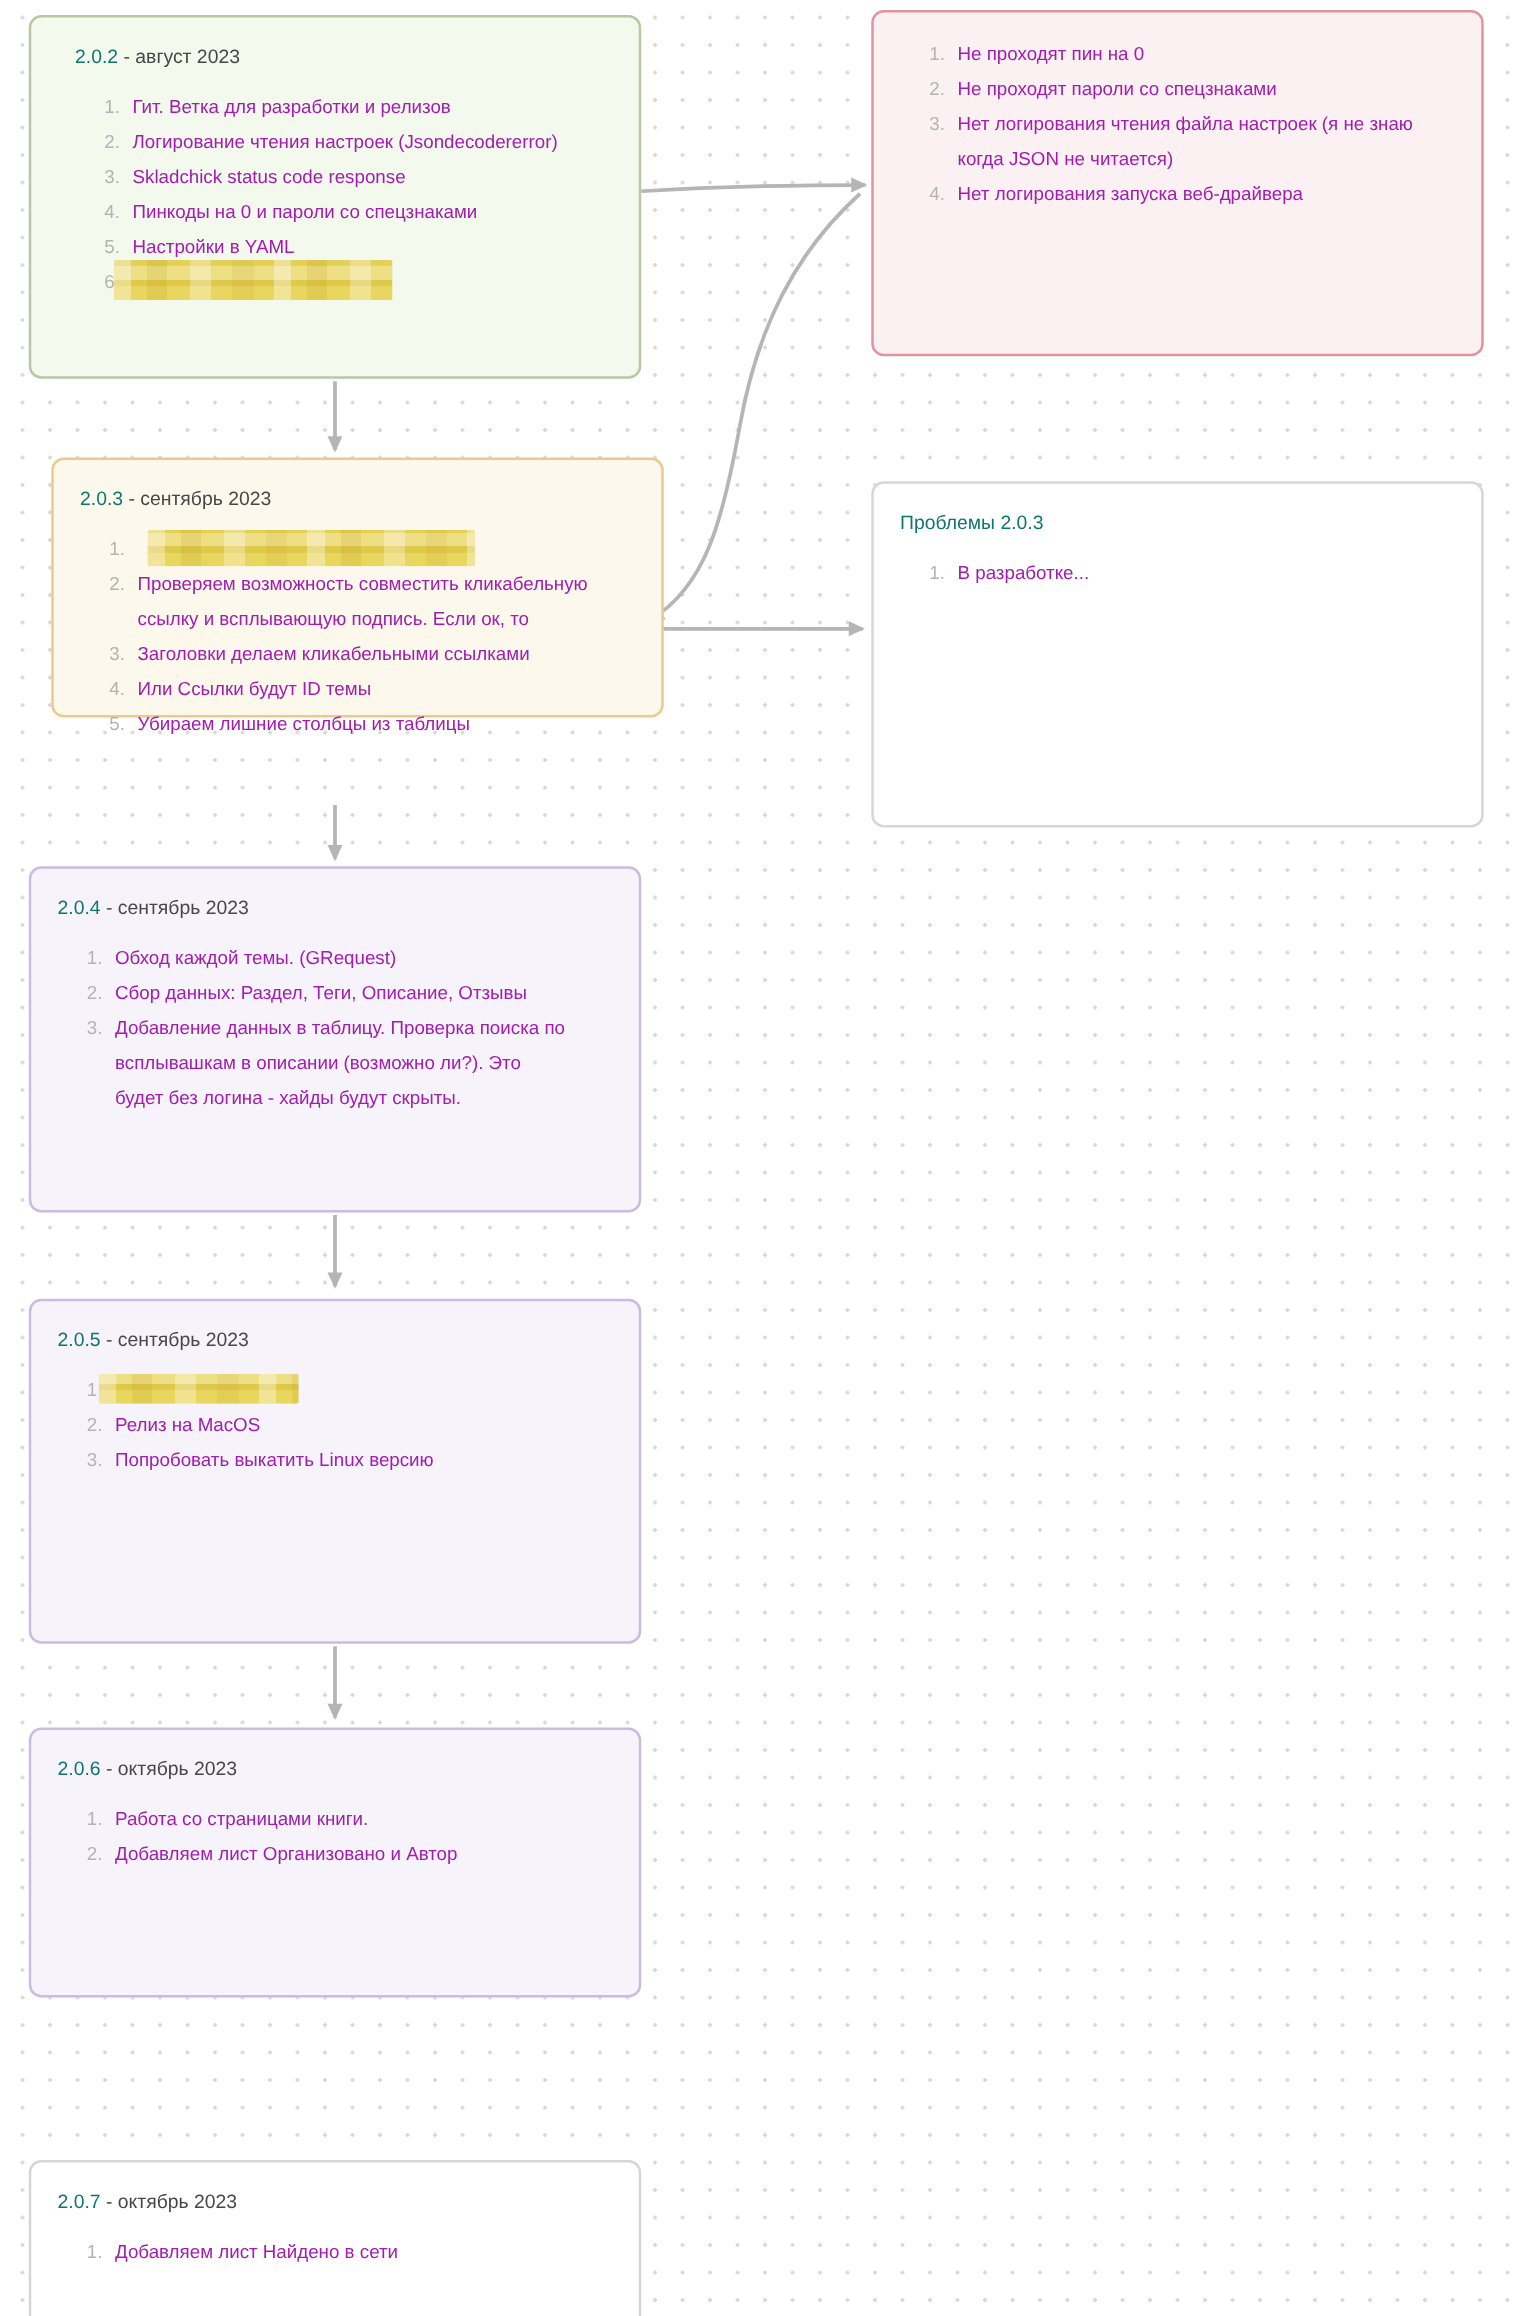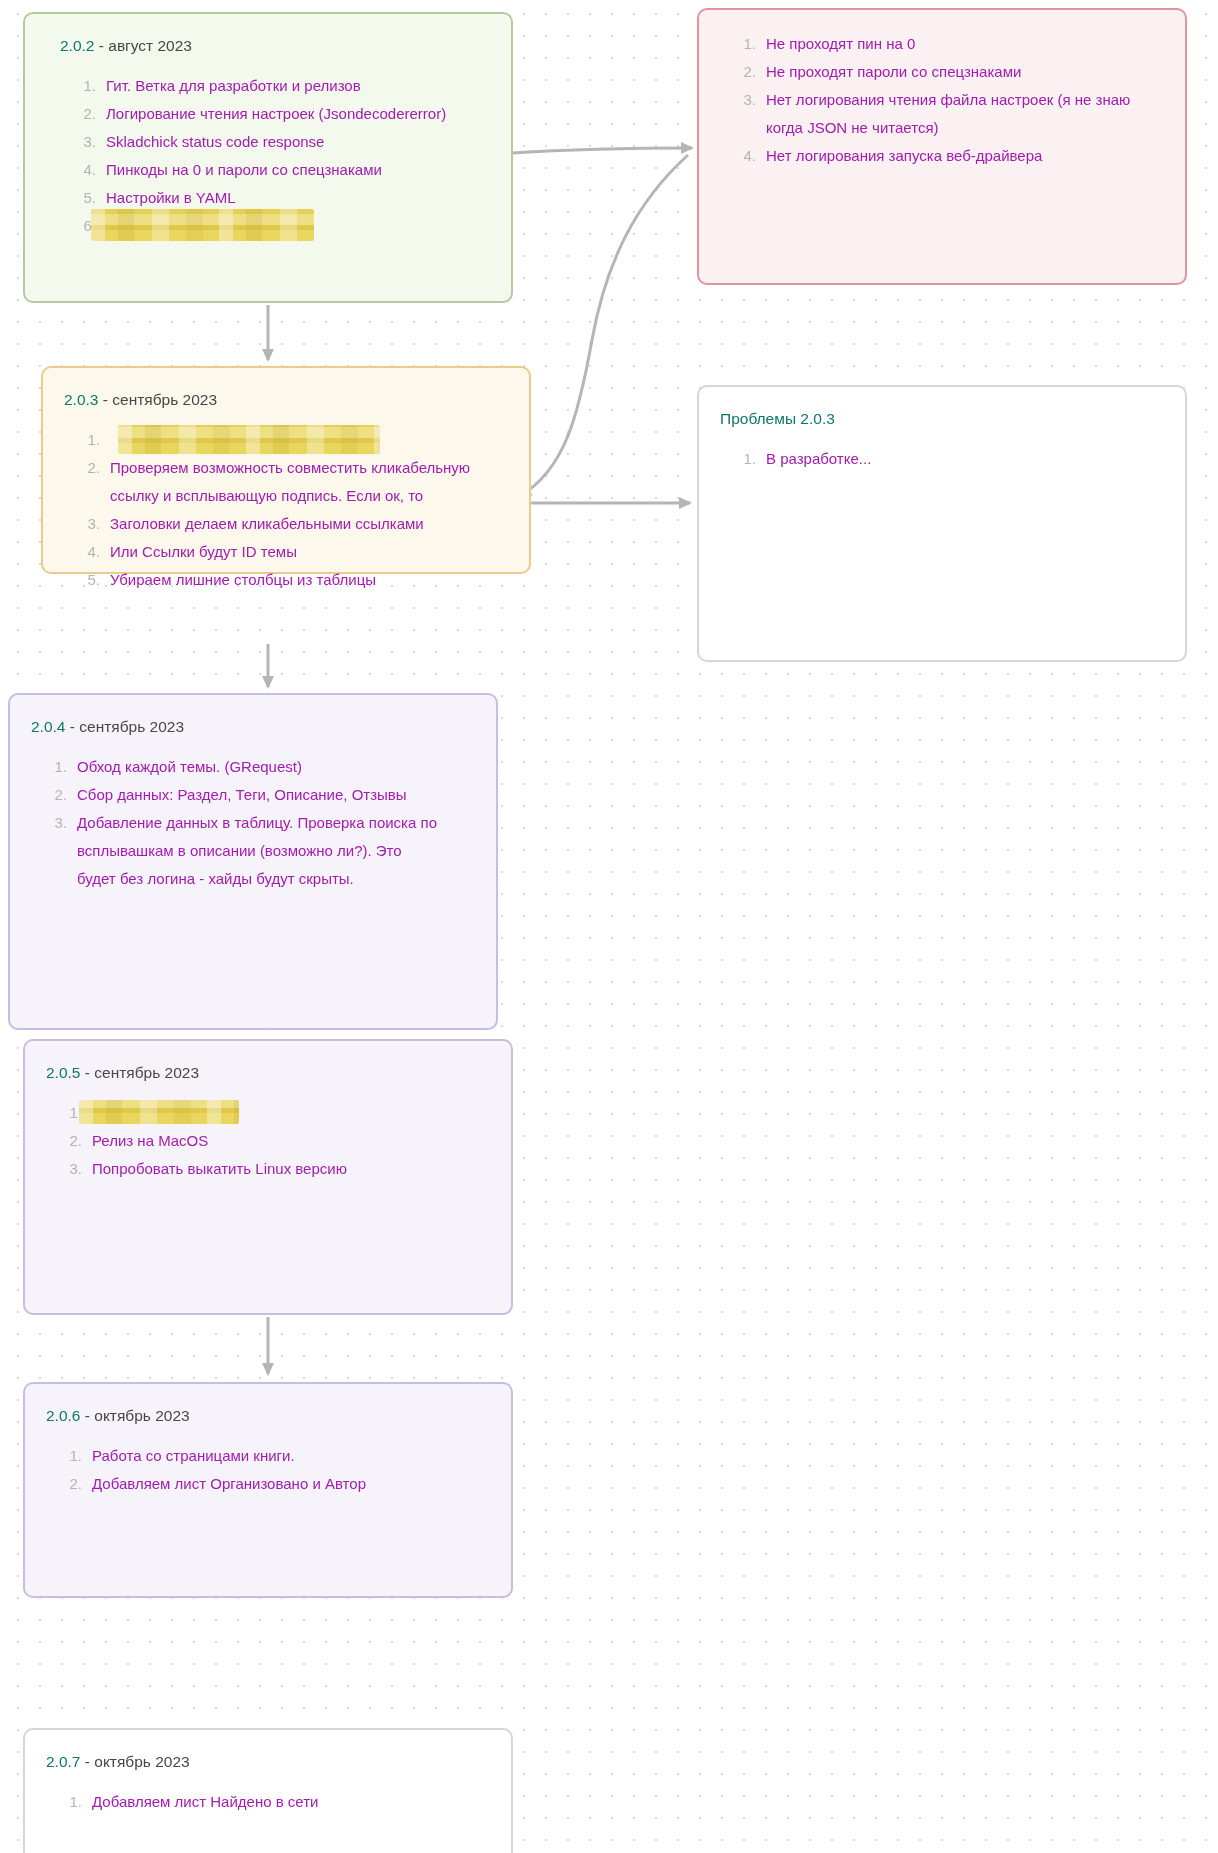--- a/index.html
+++ b/index.html
@@ -113,21 +113,21 @@
       </ol>
   </div>
 
   <div class="node plain" style="left:697px;top:365px;height:277px">
     <div class="node-title"><span class="tb">Проблемы 2.0.3</span><span class="tr"></span></div>
     <ol class="items">
         <li>В разработке...</li>
       </ol>
   </div>
 
-  <div class="node purple" style="left:8px;top:693px;height:337px">
+  <div class="node purple" style="left:23px;top:693px;height:277px">
     <div class="node-title"><span class="tb">2.0.4</span><span class="tr"> - сентябрь 2023</span></div>
     <ol class="items">
         <li>Обход каждой темы. (GRequest)</li>
         <li>Сбор данных: Раздел, Теги, Описание, Отзывы</li>
         <li>Добавление данных в таблицу. Проверка поиска по
 всплывашкам в описании (возможно ли?). Это
 будет без логина - хайды будут скрыты.</li>
       </ol>
   </div>
 

